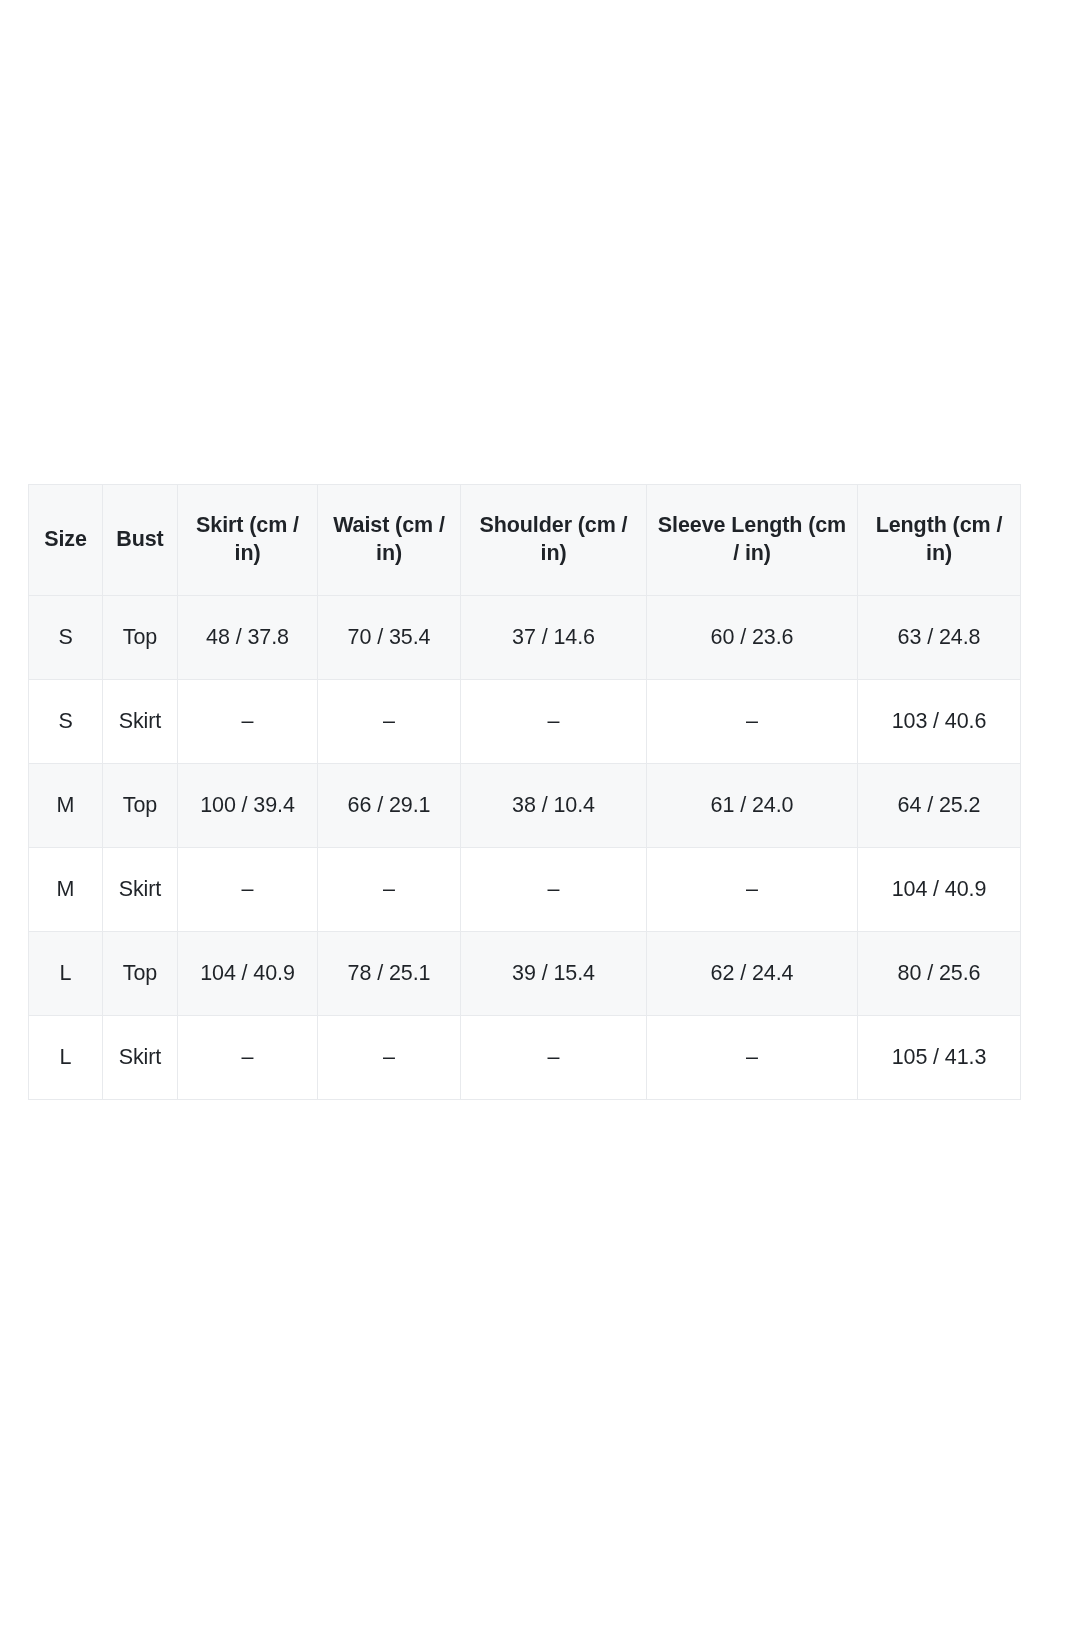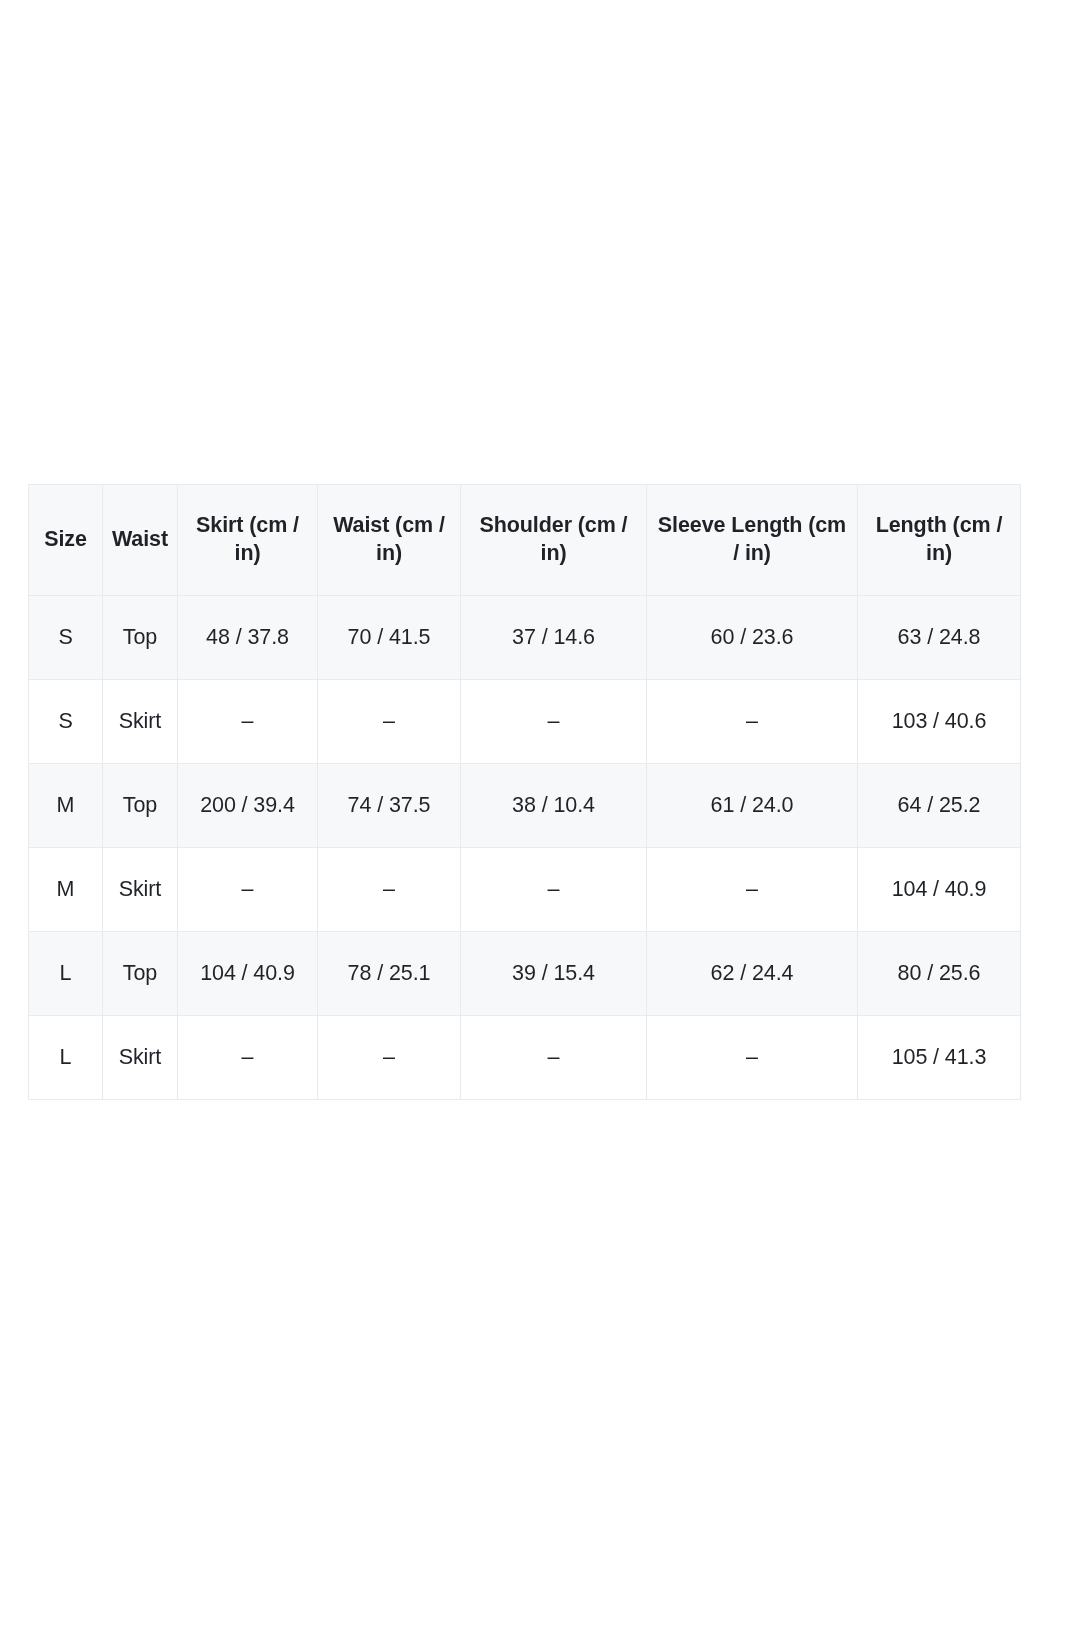--- a/index.html
+++ b/index.html
@@ -92,53 +92,53 @@
         <col class="c-item">
         <col class="c-bust">
         <col class="c-waist">
         <col class="c-shoulder">
         <col class="c-sleeve">
         <col class="c-length">
       </colgroup>
       <thead>
         <tr>
           <th>Size</th>
-          <th>Waist</th>
+          <th>Bust</th>
           <th>Skirt (cm / in)</th>
           <th>Waist (cm / in)</th>
           <th>Shoulder (cm / in)</th>
           <th>Sleeve Length (cm / in)</th>
           <th>Length (cm / in)</th>
         </tr>
       </thead>
       <tbody id="size-chart-body">
 
       <tr class="row-shaded">
             <td>S</td>
             <td>Top</td>
             <td>48 / 37.8</td>
-            <td>70 / 41.5</td>
+            <td>70 / 35.4</td>
             <td>37 / 14.6</td>
             <td>60 / 23.6</td>
             <td>63 / 24.8</td>
           </tr>
           <tr class="row-plain">
             <td>S</td>
             <td>Skirt</td>
             <td>–</td>
             <td>–</td>
             <td>–</td>
             <td>–</td>
             <td>103 / 40.6</td>
           </tr>
           <tr class="row-shaded">
             <td>M</td>
             <td>Top</td>
-            <td>200 / 39.4</td>
-            <td>74 / 37.5</td>
+            <td>100 / 39.4</td>
+            <td>66 / 29.1</td>
             <td>38 / 10.4</td>
             <td>61 / 24.0</td>
             <td>64 / 25.2</td>
           </tr>
           <tr class="row-plain">
             <td>M</td>
             <td>Skirt</td>
             <td>–</td>
             <td>–</td>
             <td>–</td>

